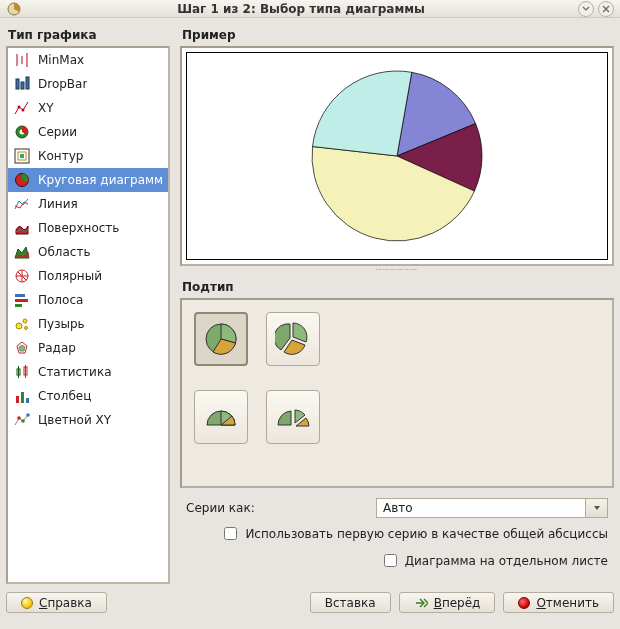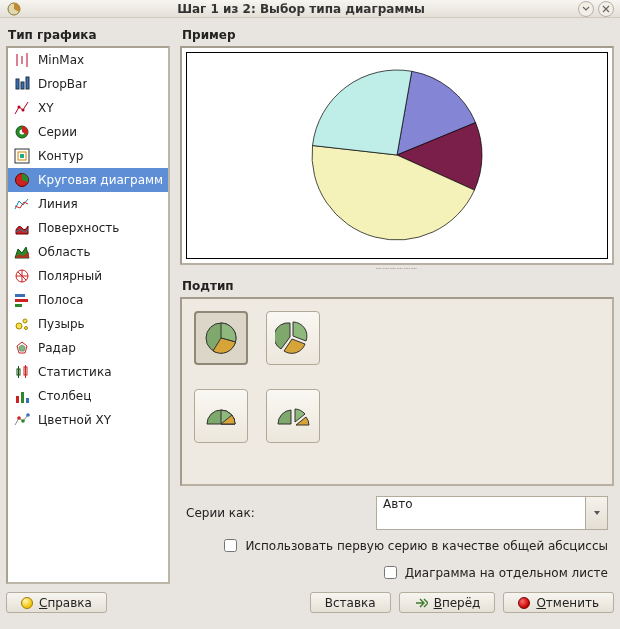--- a/index.html
+++ b/index.html
@@ -145,24 +145,25 @@
   }
   .form-row {
     display: flex;
     align-items: center;
     margin-top: 8px;
     padding: 2px 6px;
   }
   .form-row label { width: 190px; }
   .select {
     flex: 1;
-    height: 34px;
+    height: 20px;
     border: 1px solid #b2ab9c;
     background: #fff;
     display: flex;
+    align-items: center;
     padding: 0 6px;
     position: relative;
   }
   .select .caret {
     position: absolute; right: 0; top: 0; bottom: 0;
     width: 22px;
     border-left: 1px solid #b2ab9c;
     background: linear-gradient(#f5f2ec,#e4dfd4);
     display: flex; align-items: center; justify-content: center;
   }

